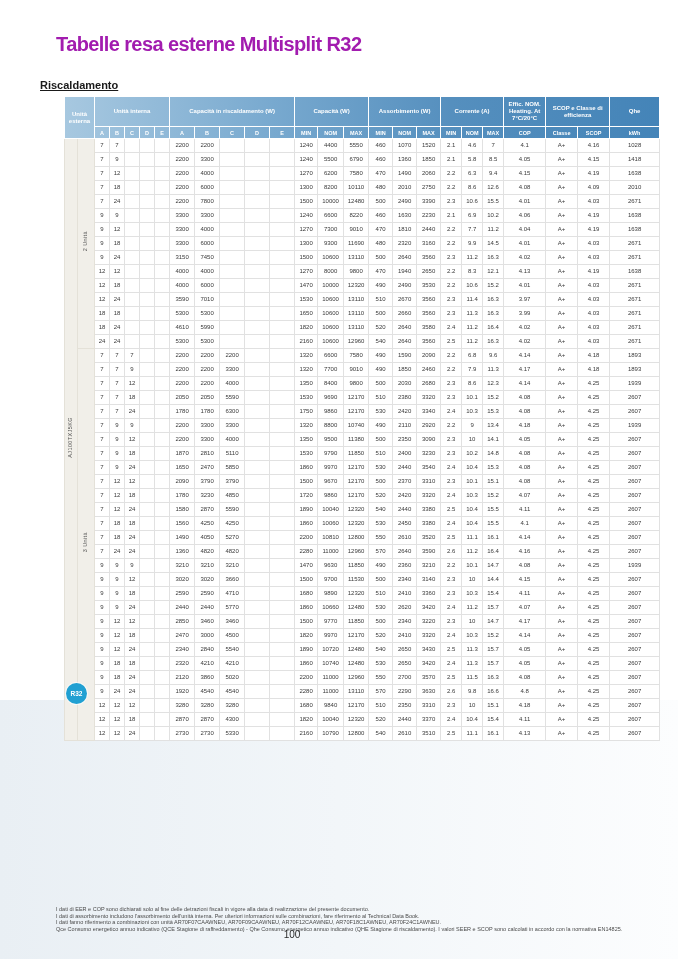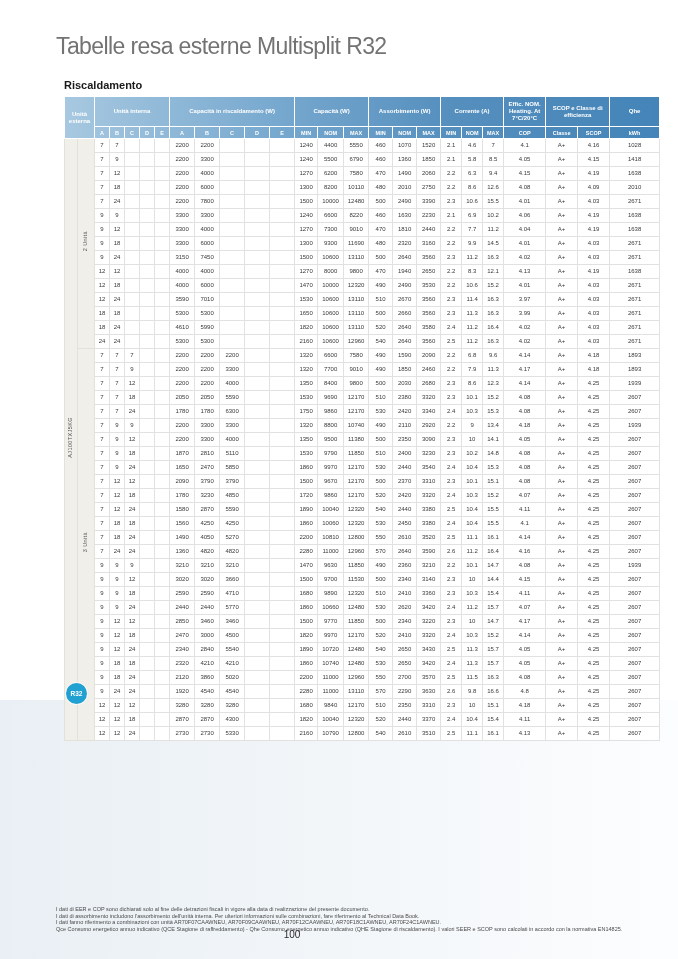--- a/index.html
+++ b/index.html
@@ -9,25 +9,25 @@
     background:#ffffff;
     font-family:"Liberation Sans", sans-serif;
     overflow:hidden;
   }
   .bottom-band {
     position:absolute; left:0; top:700px; width:678px; height:259px;
     background:linear-gradient(90deg,#e9eff4 0%, #f2f6f9 50%, #fcfdfe 100%);
   }
   .title {
     position:absolute; left:56px; top:33px;
-    font-size:23px; font-weight:normal; letter-spacing:-0.6px; color:#737373;
+    font-size:20px; font-weight:bold; letter-spacing:-0.6px; color:#a21caf;
   }
   .section-title {
-    position:absolute; left:64px; top:79px;
-    font-size:11px; font-weight:bold; color:#1a1a1a;
+    position:absolute; left:40px; top:79px;
+    font-size:11px; font-weight:bold; color:#1a1a1a;text-decoration:underline;
   }
   table.perf {
     position:absolute; left:64px; top:96px; width:595px;
     border-collapse:collapse; table-layout:fixed;
   }
   thead {
     background:linear-gradient(90deg,#a7c8e0 0%, #78a9cf 35%, #558fbe 65%, #4484b8 100%);
   }
   thead th {
     color:#ffffff; font-weight:bold; text-align:center; vertical-align:middle;

